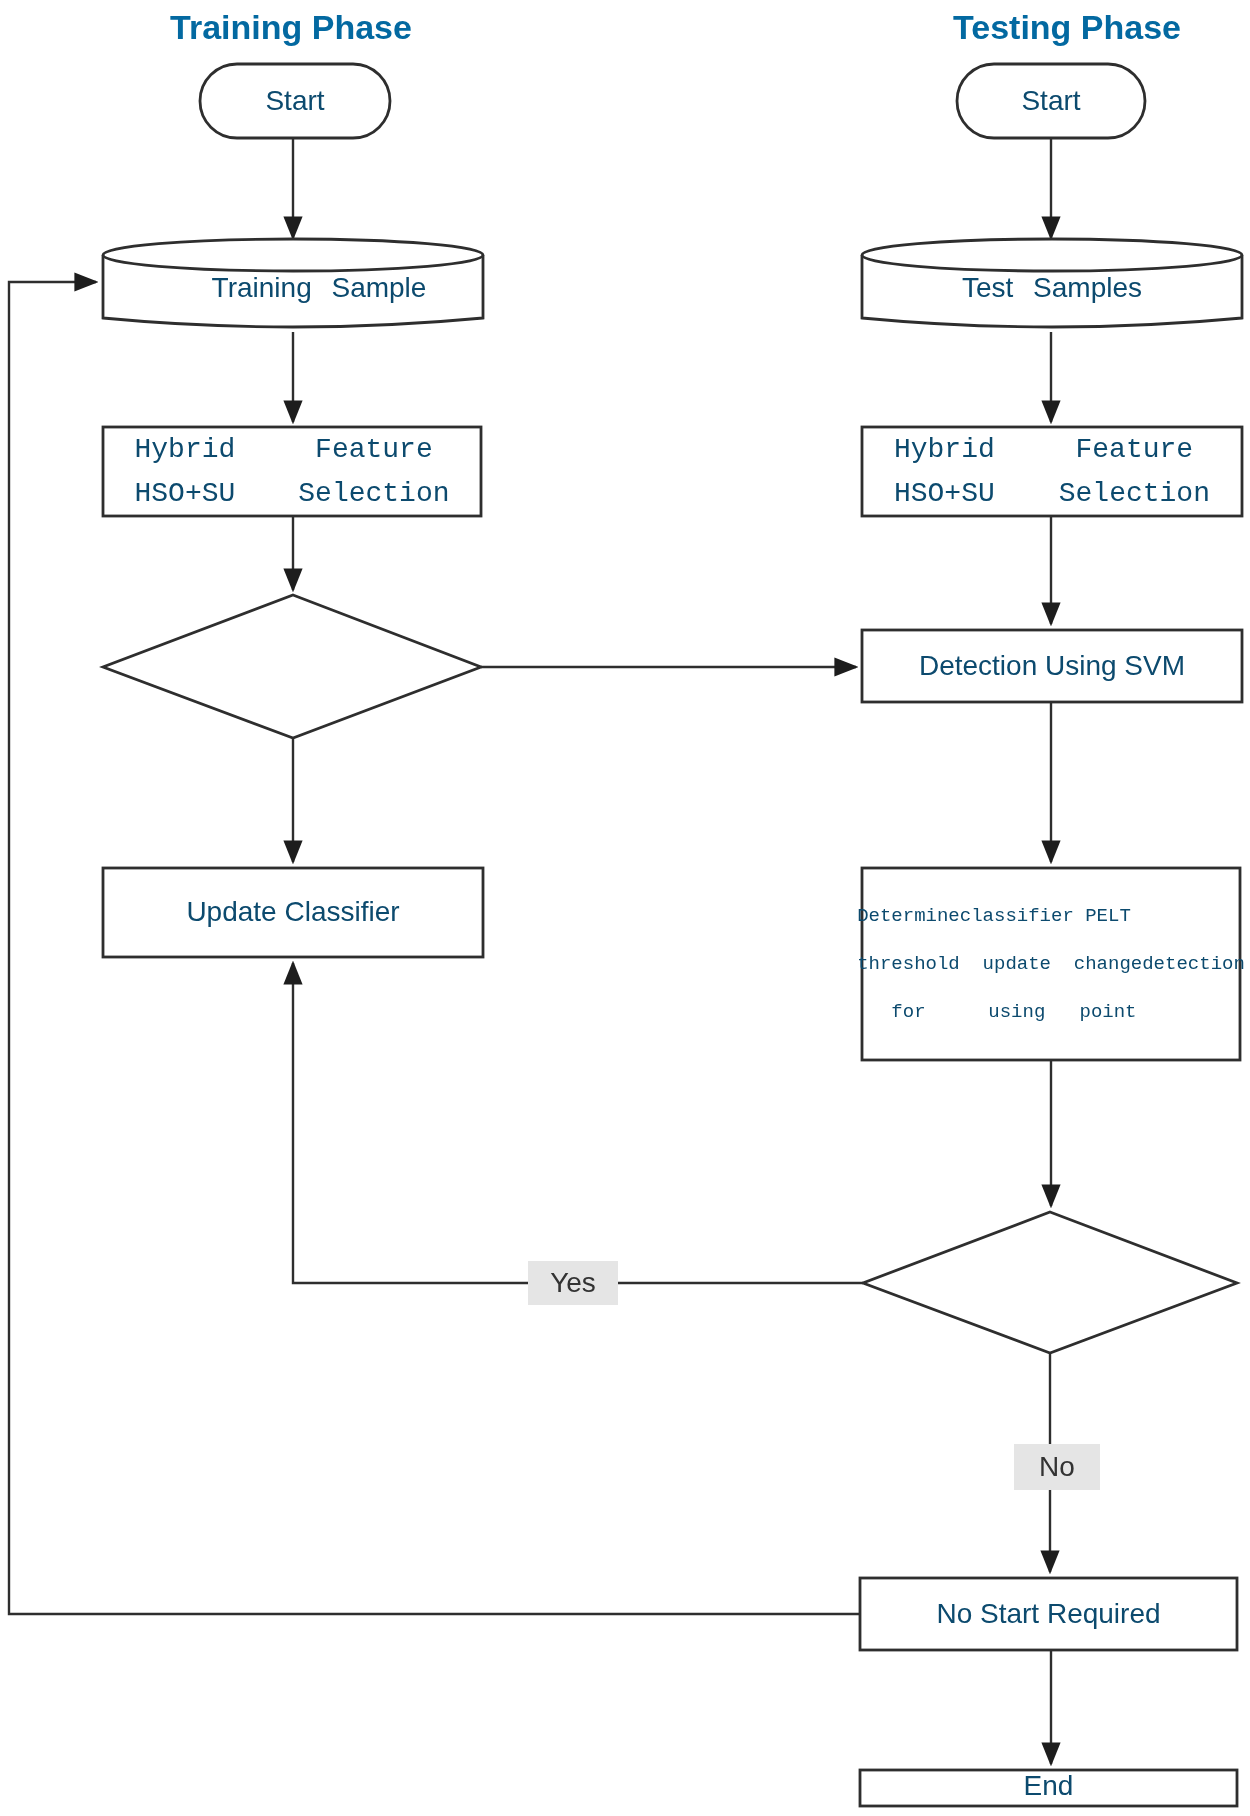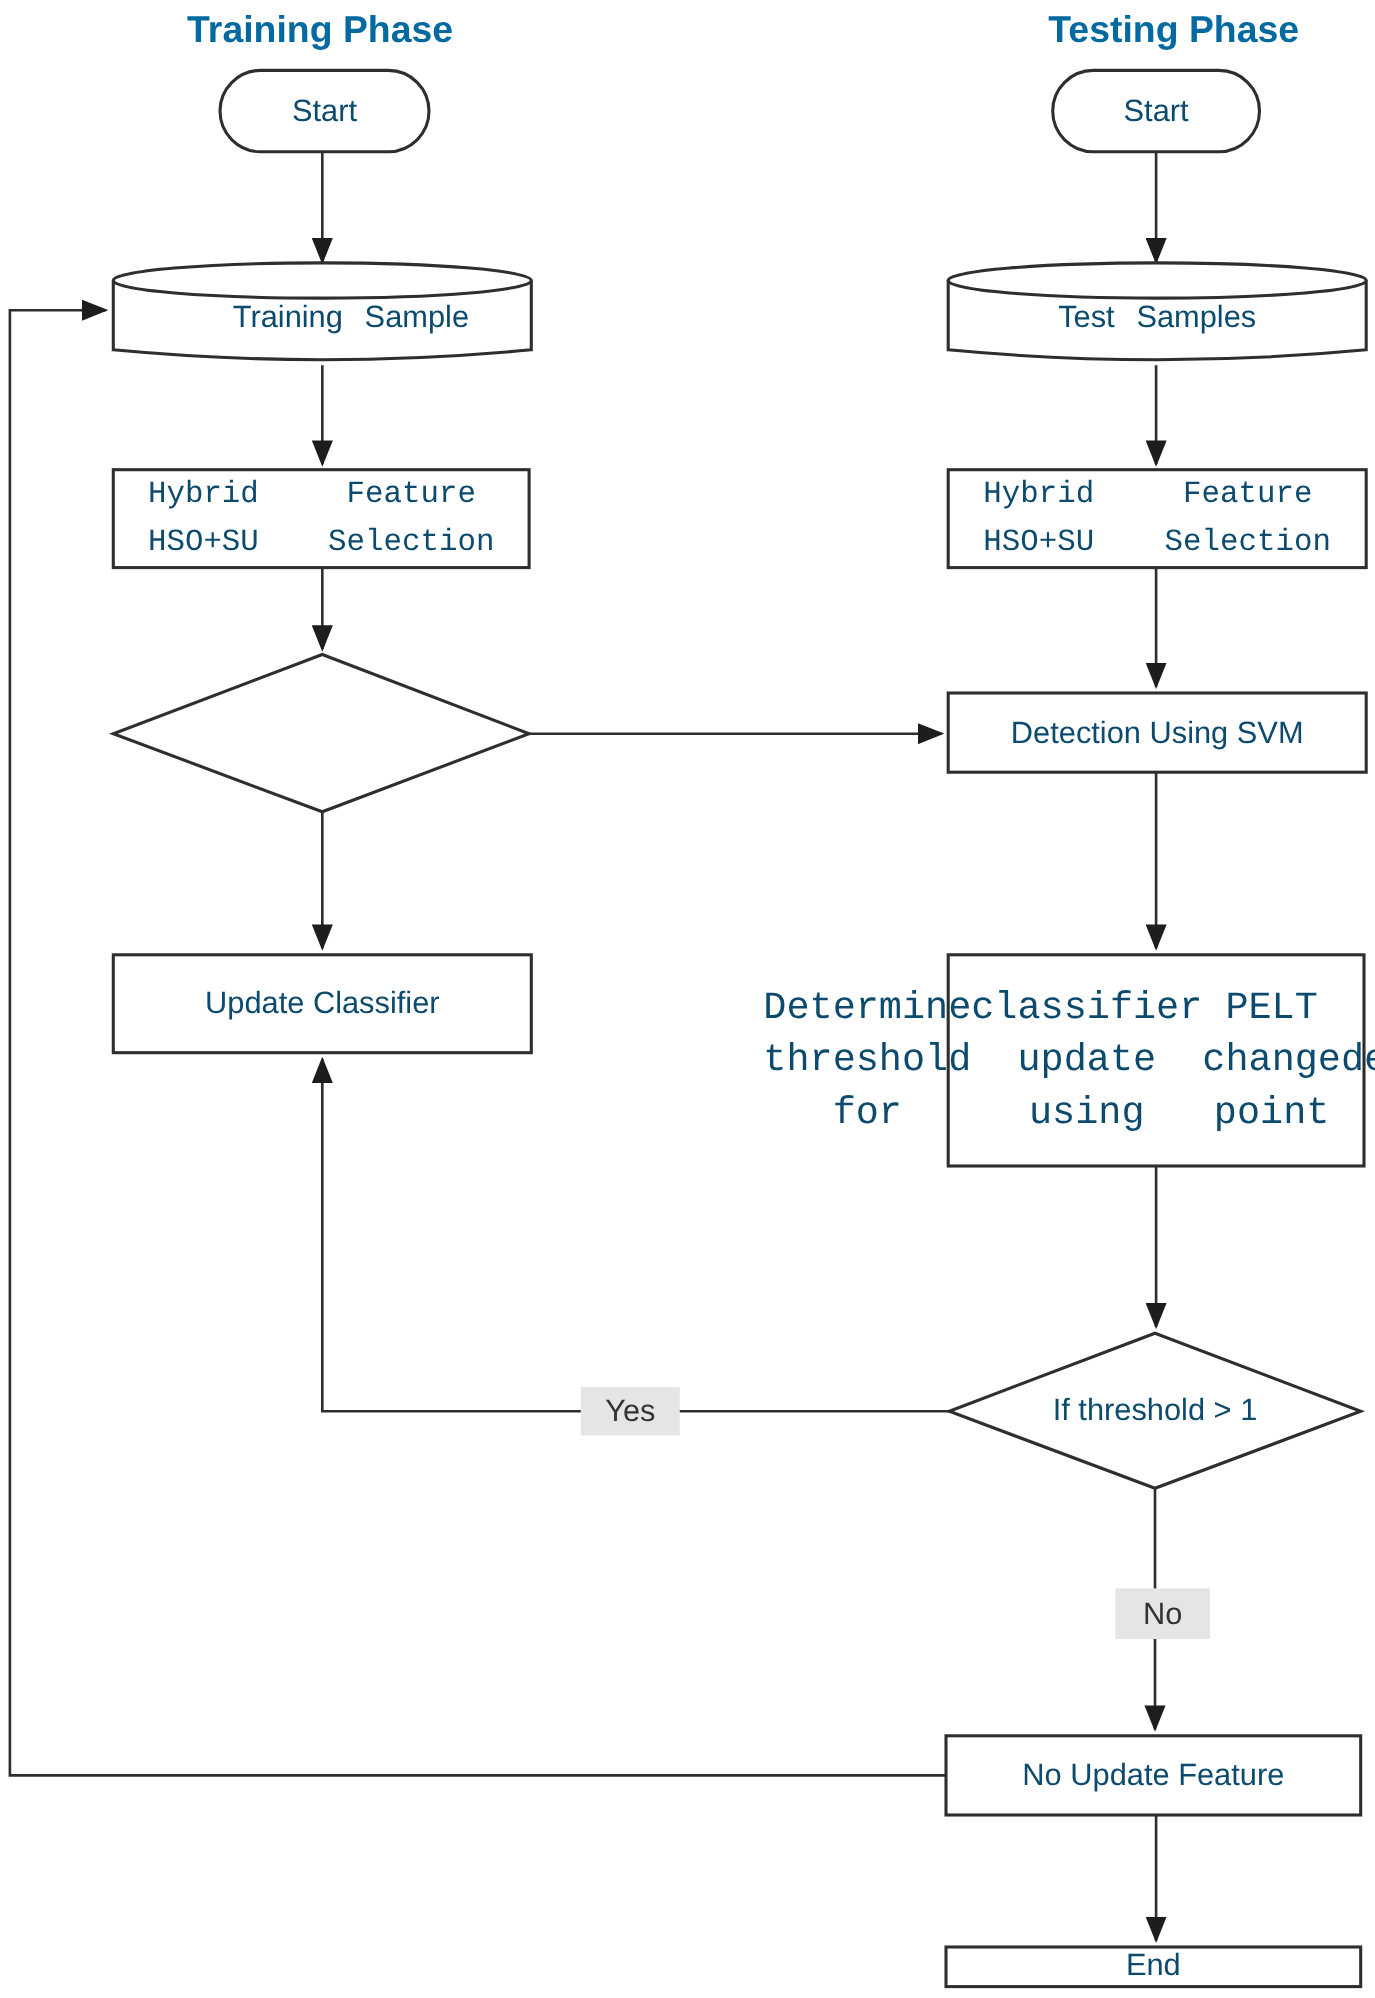--- a/index.html
+++ b/index.html
@@ -37,21 +37,21 @@
     position: absolute;
     display: flex;
     align-items: center;
     justify-content: center;
     font-size: 28px;
     color: #333333;
     background: #e5e5e5;
     padding: 0 6px;
   }
   .line-l { display: block; line-height: 44px; }
-  .line-s { display: block; line-height: 48px; font-size: 35px; }
+  .line-s { display: block; line-height: 48px; font-size: 19px; }
 </style>
 </head>
 <body>
 
 <div class="canvas">
 
   <svg width="1250" height="1816" viewBox="0 0 1250 1816">
     <defs>
       <marker id="arrow" markerWidth="10" markerHeight="8" refX="9" refY="4" orient="auto" markerUnits="strokeWidth">
         <path d="M0,0 L10,4 L0,8 Z" fill="#1d1d1d"></path>
@@ -115,20 +115,19 @@
     <span class="line-l">Hybrid HSO+SU</span>
     <span class="line-l">Feature Selection</span>
   </div>
   <div class="label" style="left:862px; top:630px; width:380px; height:72px;">Detection Using SVM</div>
   <div class="label multiline" style="left:862px; top:868px; width:378px; height:192px;">
     <span class="line-s">Determine threshold for</span>
     <span class="line-s">classifier update using</span>
     <span class="line-s">PELT change point</span>
     <span class="line-s">detection</span>
   </div>
-  <div class="label" style="left:863px; top:1212px; width:374px; height:141px;">If threshold &gt; 1</div>
-  <div class="label" style="left:860px; top:1578px; width:377px; height:72px;">No Update Feature</div>
+  <div class="label" style="left:860px; top:1578px; width:377px; height:72px;">No Start Required</div>
   <div class="label" style="left:860px; top:1768px; width:377px; height:36px;">End</div>
 
   <div class="edge-label" style="left:528px; top:1261px; width:78px; height:44px;">Yes</div>
   <div class="edge-label" style="left:1014px; top:1444px; width:74px; height:46px;">No</div>
 
 </div>
 
 </body></html>

